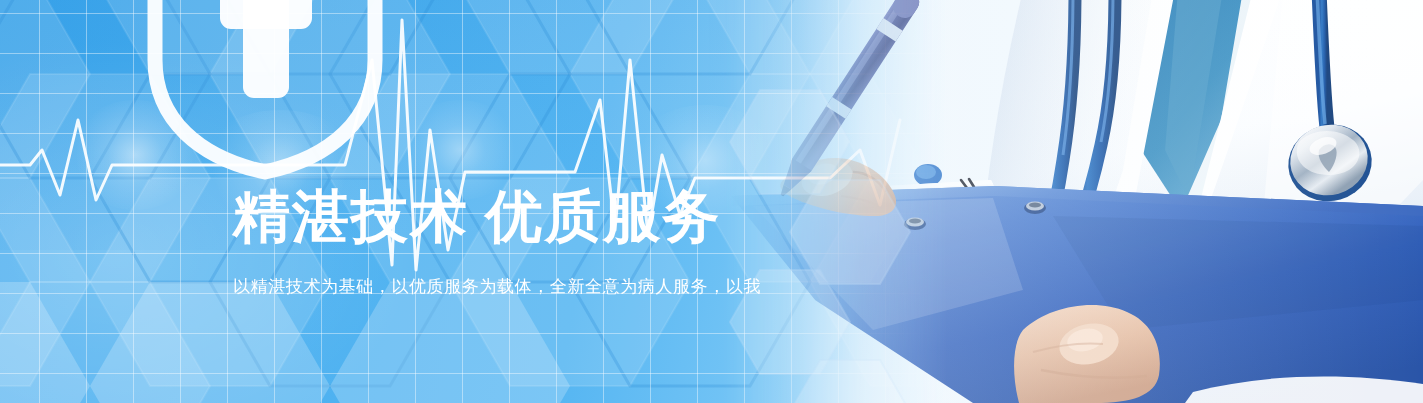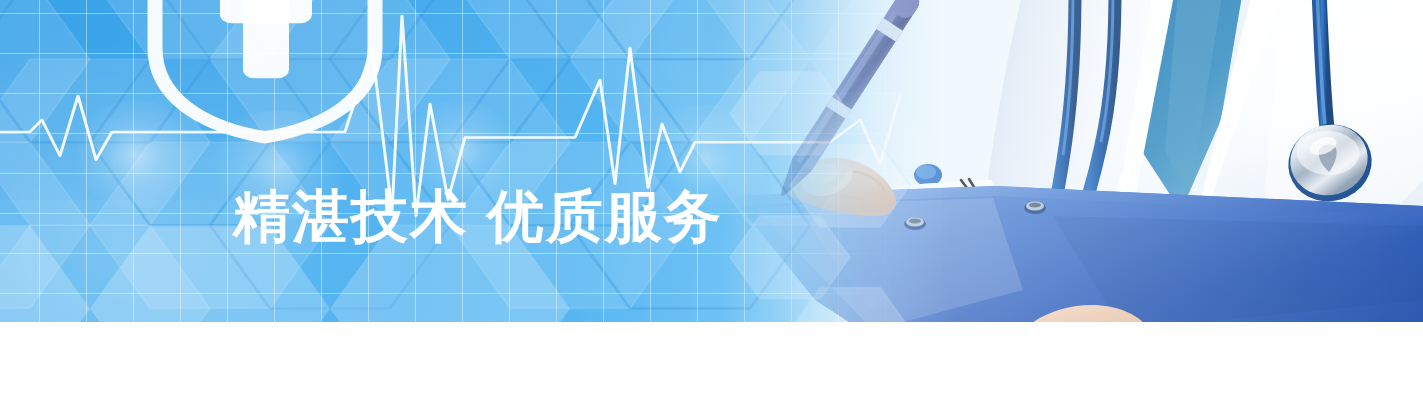--- a/index.html
+++ b/index.html
@@ -1,23 +1,24 @@
 <!DOCTYPE html>
 <html><head>
 <meta charset="utf-8">
 <style>
   html,body{margin:0;padding:0;background:#fff;}
   body{font-family:"Liberation Sans","DejaVu Sans",sans-serif;}
 
   .banner{
     position:relative;
     width:1423px;
-    height:322px;
+    height:403px;
     overflow:hidden;
     background:#4badef;
+    font-family:Liberation Serif, serif;
   }
 
   
   .bg-base{
     position:absolute; inset:0;
     background:
       radial-gradient(ellipse 420px 300px at 120px 250px, rgba(255,255,255,.18) 0%, rgba(255,255,255,0) 70%),
       linear-gradient(100deg,#3fa9ee 0%, #4bb0f0 20%, #56b6f2 42%, #7cc8f6 58%, #cfe9fb 70%, #ffffff 82%, #ffffff 100%);
   }
   .bg-darkband{
@@ -311,16 +312,17 @@
         <polygon points="760,270 820,270 850,322 820,374 760,374 730,322"></polygon>
         <polygon points="820,360 880,360 910,412 880,464 820,464 790,412"></polygon>
         <polygon points="760,90 820,90 850,142 820,194 760,194 730,142"></polygon>
       </g>
     </svg>
   </div>
 
   <div class="copy">
     <h1 class="headline">精湛技术 优质服务</h1>
     <div class="sub-wrap">
+      <p class="sub">以精湛技术为基础，以优质服务为载体，全新全意为病人服务，以我</p>
     </div>
   </div>
 
 </div>
 
 </body></html>

